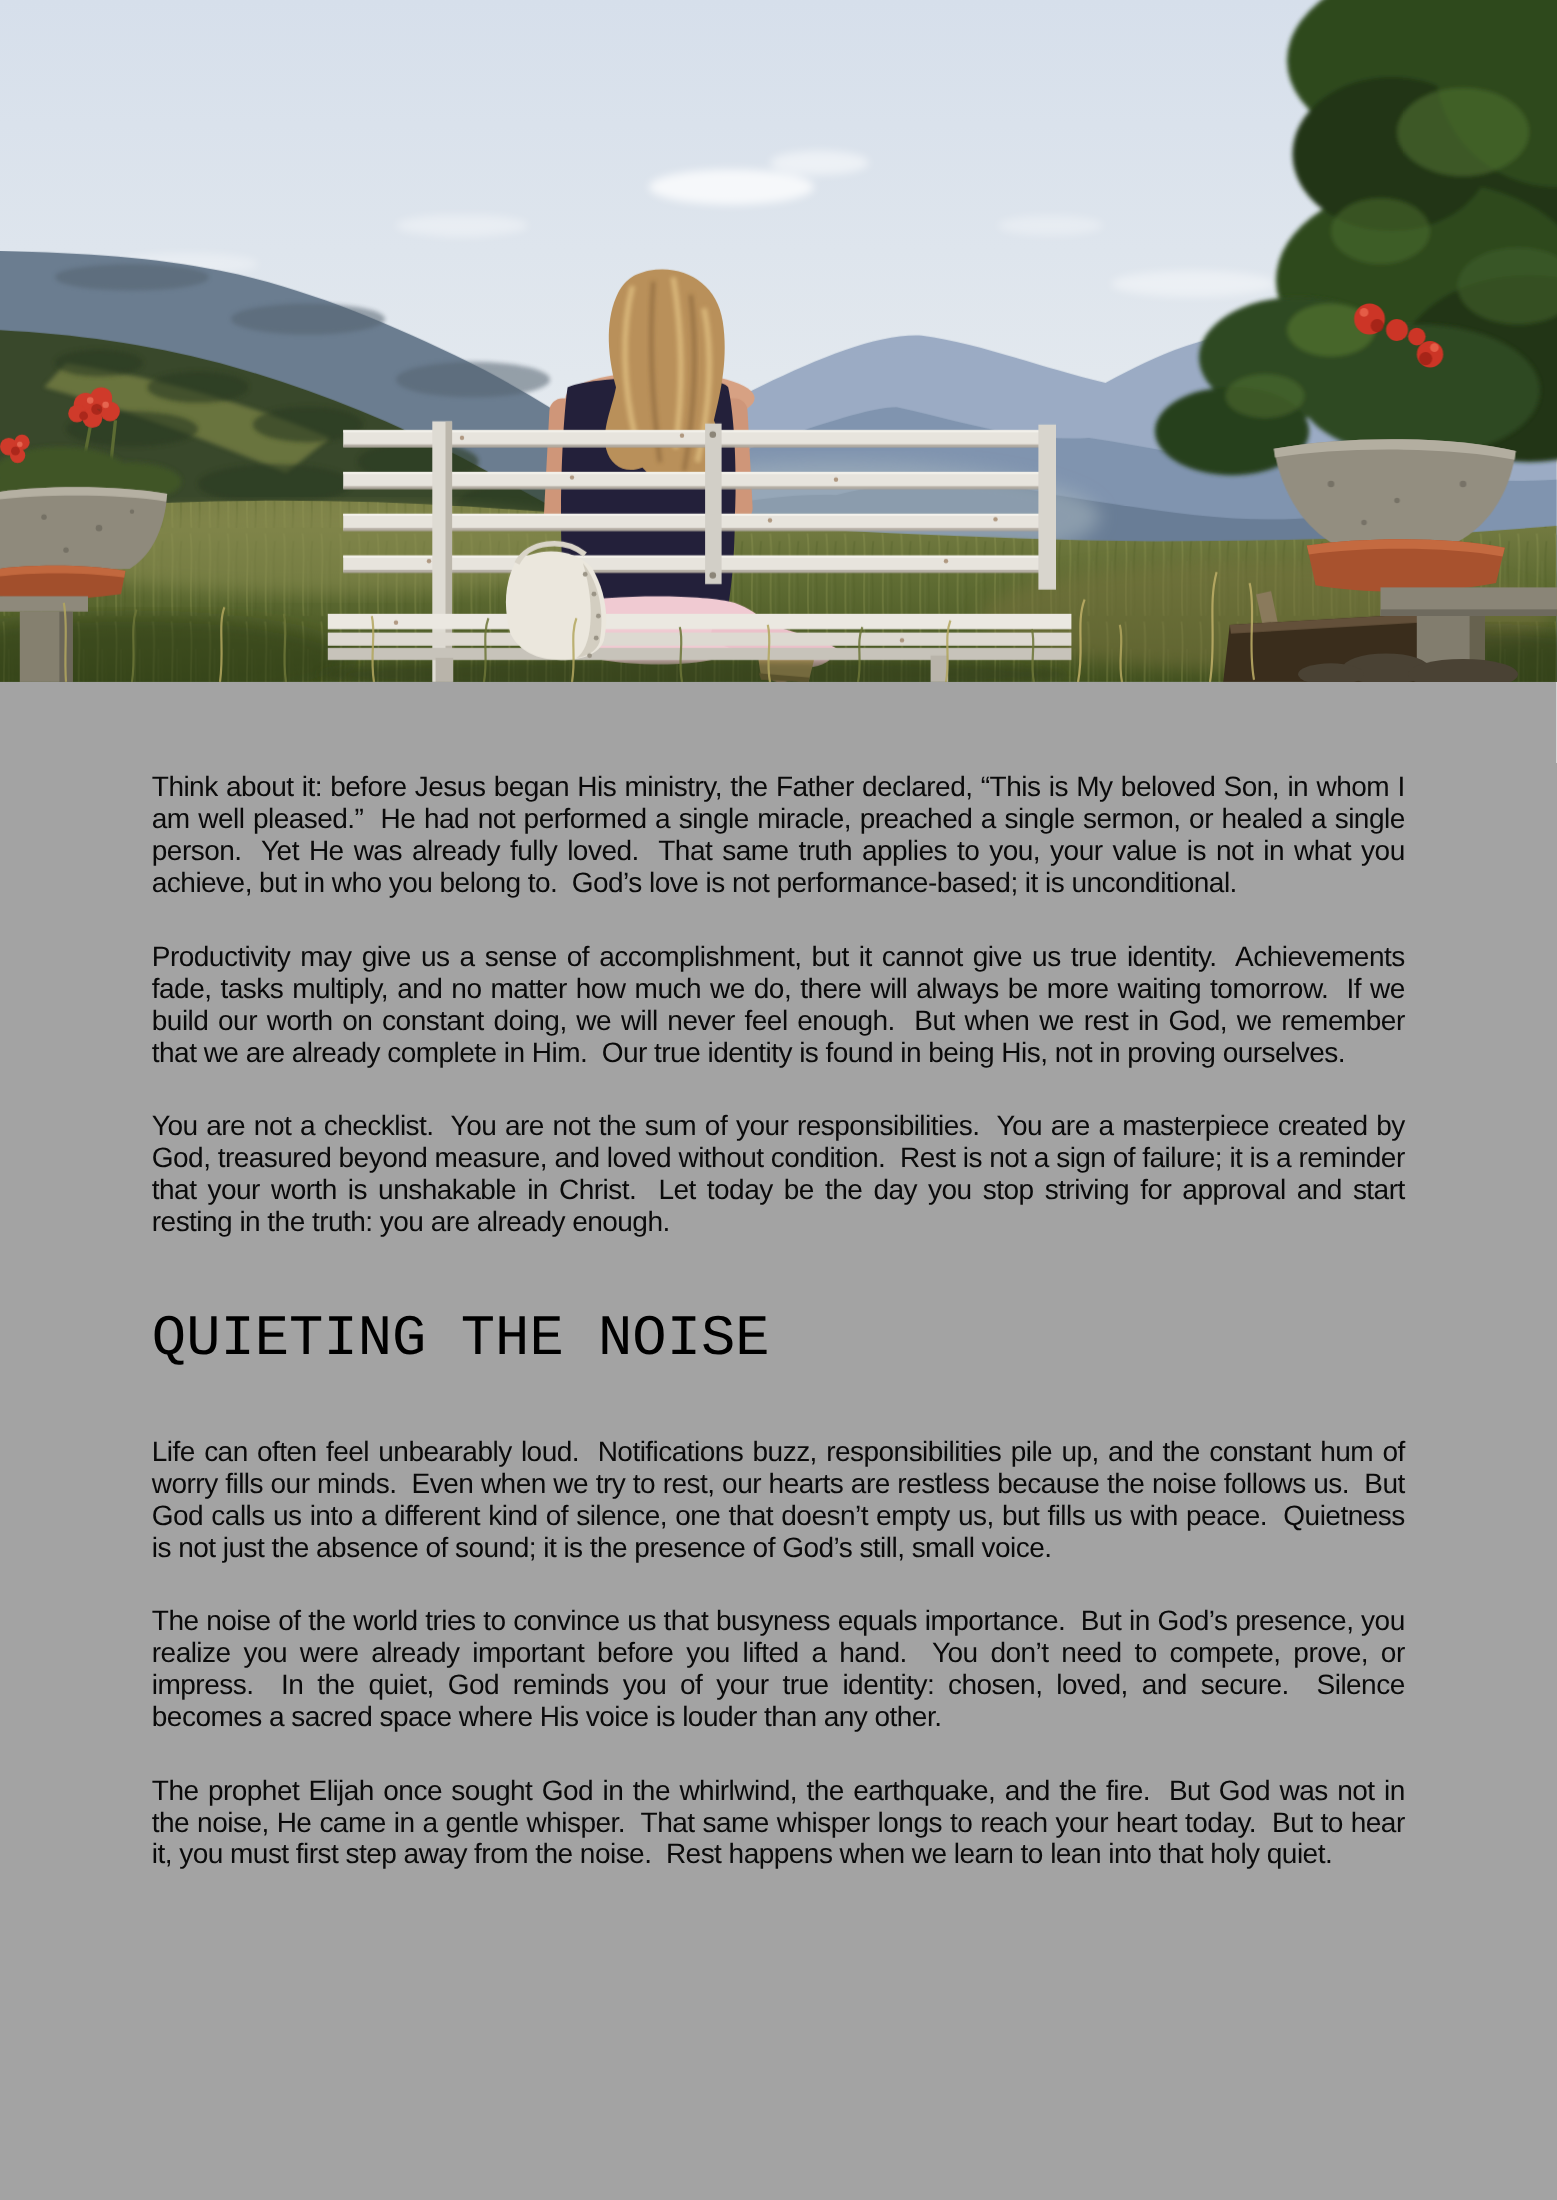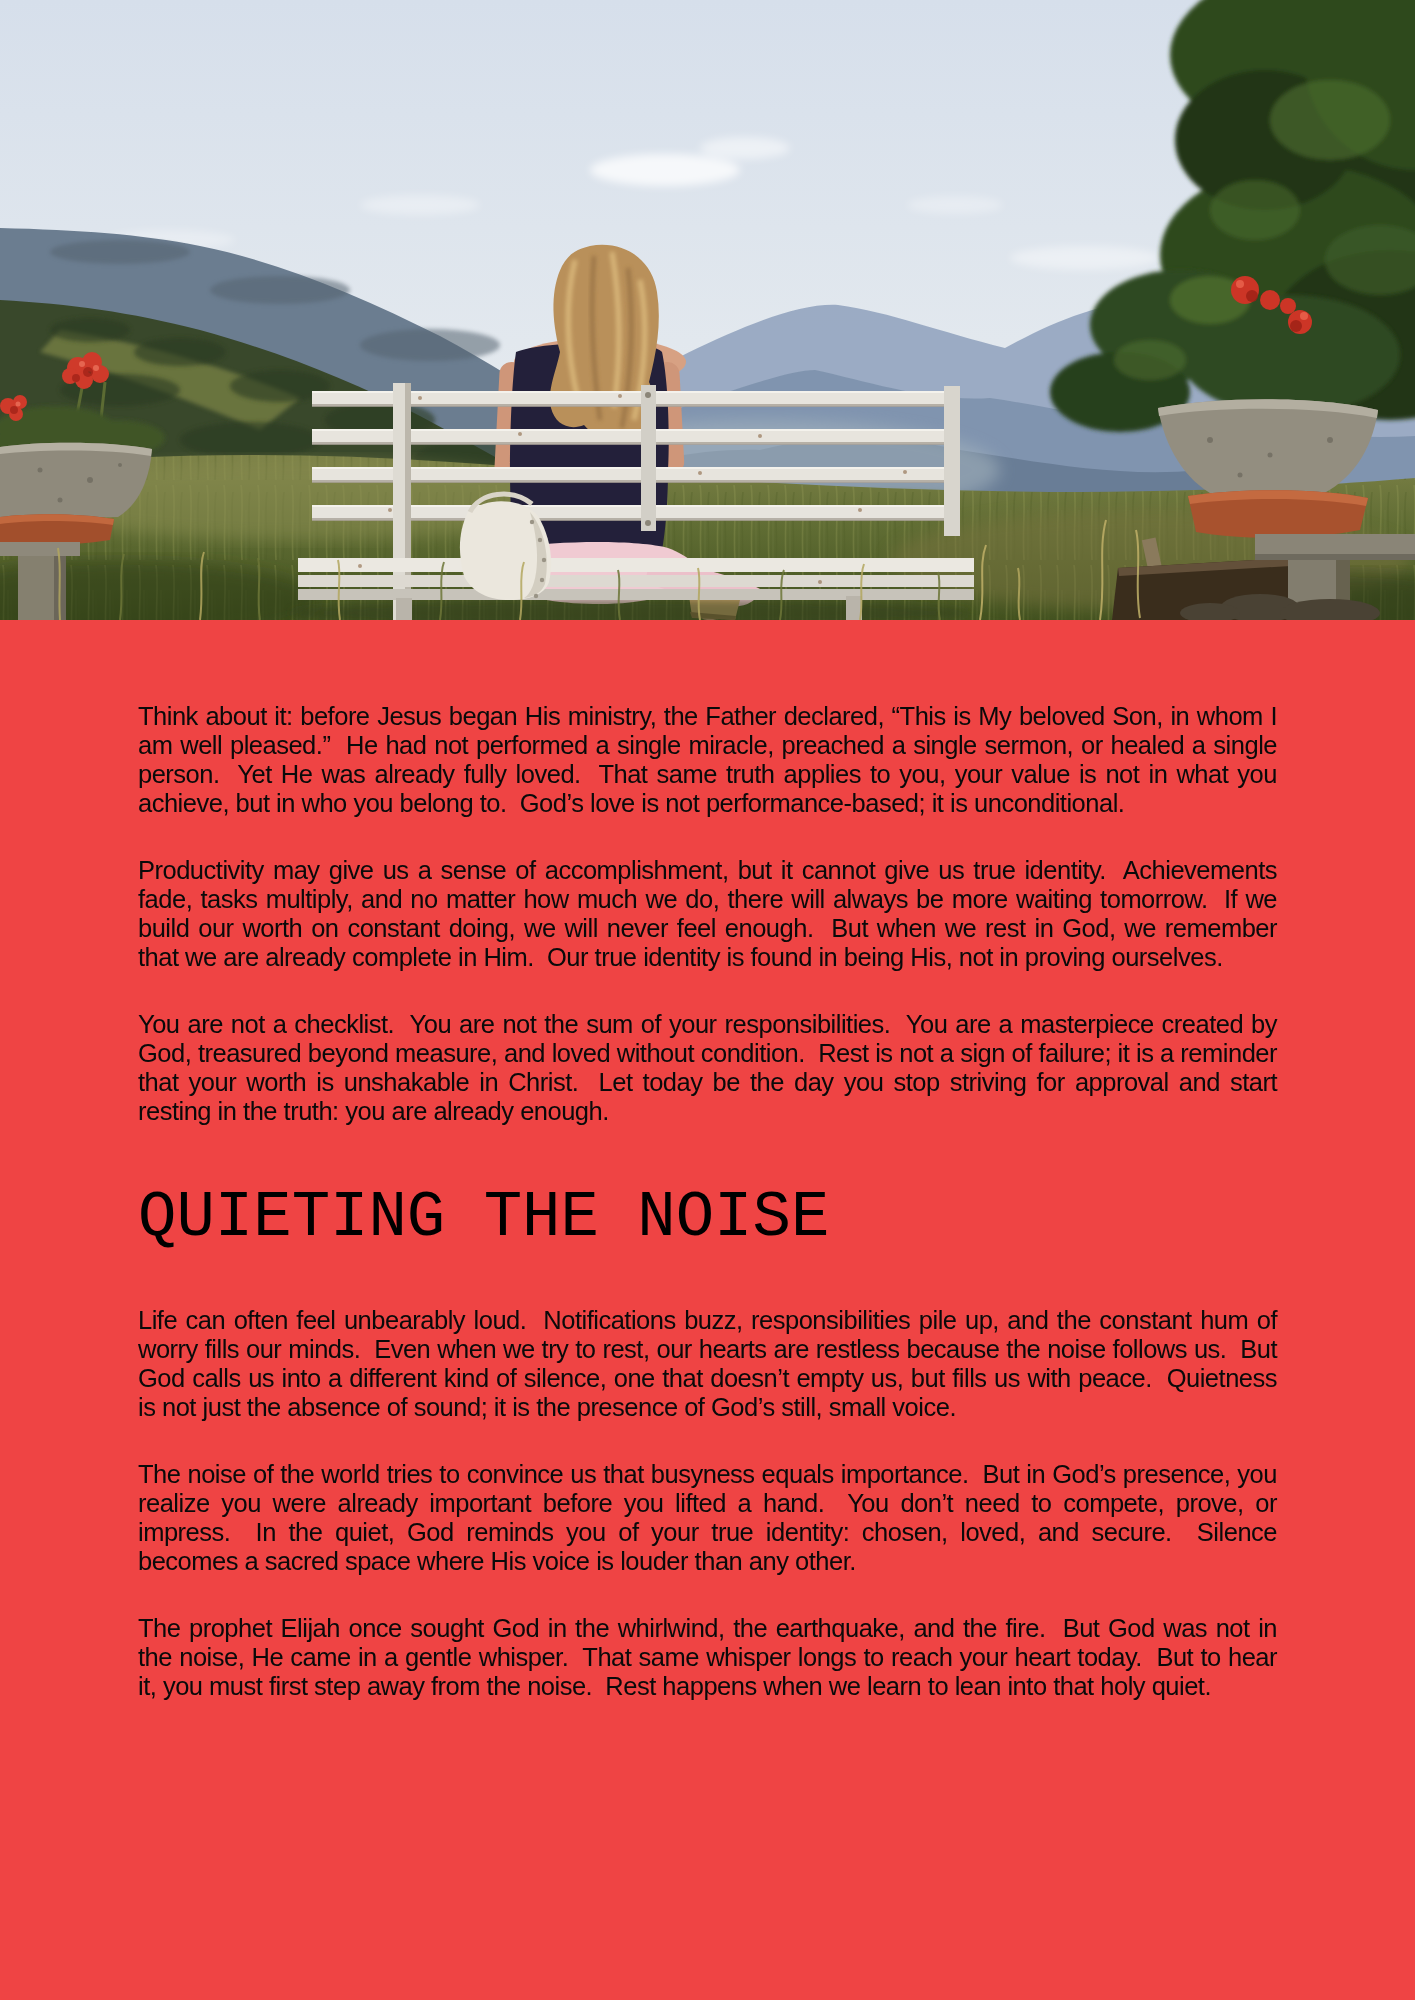--- a/index.html
+++ b/index.html
@@ -1,20 +1,20 @@
 <!DOCTYPE html>
 <html><head>
 <meta charset="utf-8">
 <style>
   html,body{margin:0;padding:0;background:#ffffff;}
   .page{
     position:relative;
     width:1415px;
     height:2000px;
-    background:#ef4444;
+    background:#a3a3a3;
     overflow:hidden;
     font-family:"Liberation Sans", sans-serif;
   }
   .hero{
     width:1415px;
     height:620px;
     display:block;
     overflow:hidden;
   }
   .hero svg{display:block;}
@@ -27,21 +27,21 @@
     font-size:25.5px;
     line-height:29px;
     letter-spacing:-0.5px;
     text-align:justify;
     white-space:pre-wrap;
     color:#0a0a0a;
   }
   .content h1{
     font-family:"Liberation Mono", monospace;
     font-weight:400;
-    font-size:64px;
+    font-size:52px;
     line-height:52px;
     letter-spacing:0px;
     margin:66px 0 62px 0;
     color:#000000;
     white-space:nowrap;
   }
 </style>
 </head>
 <body>
 

